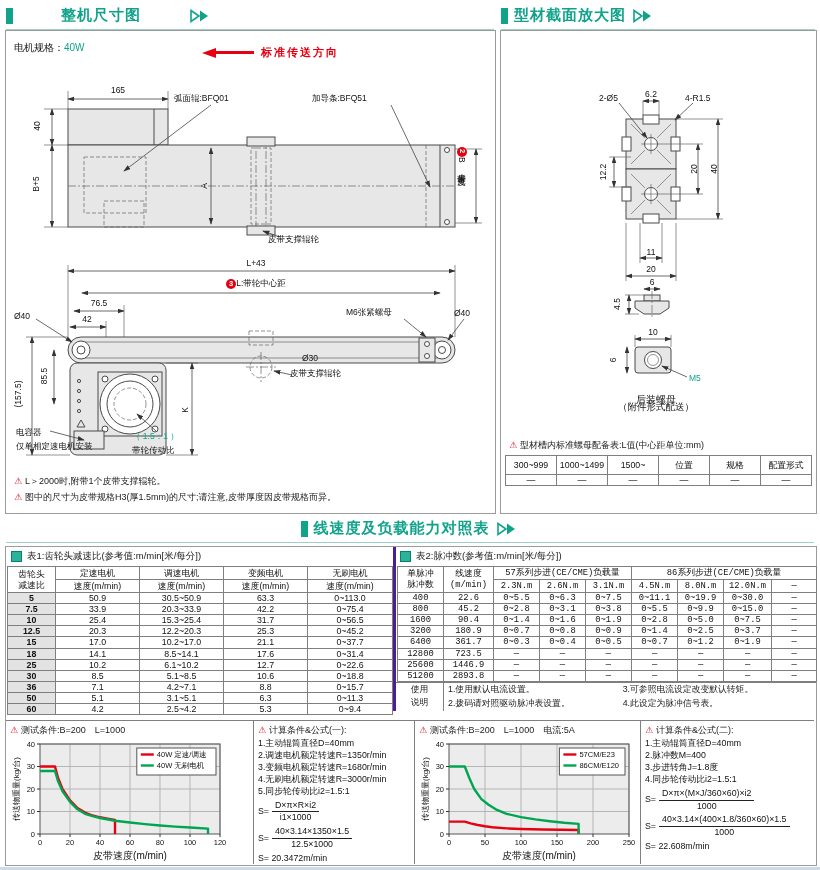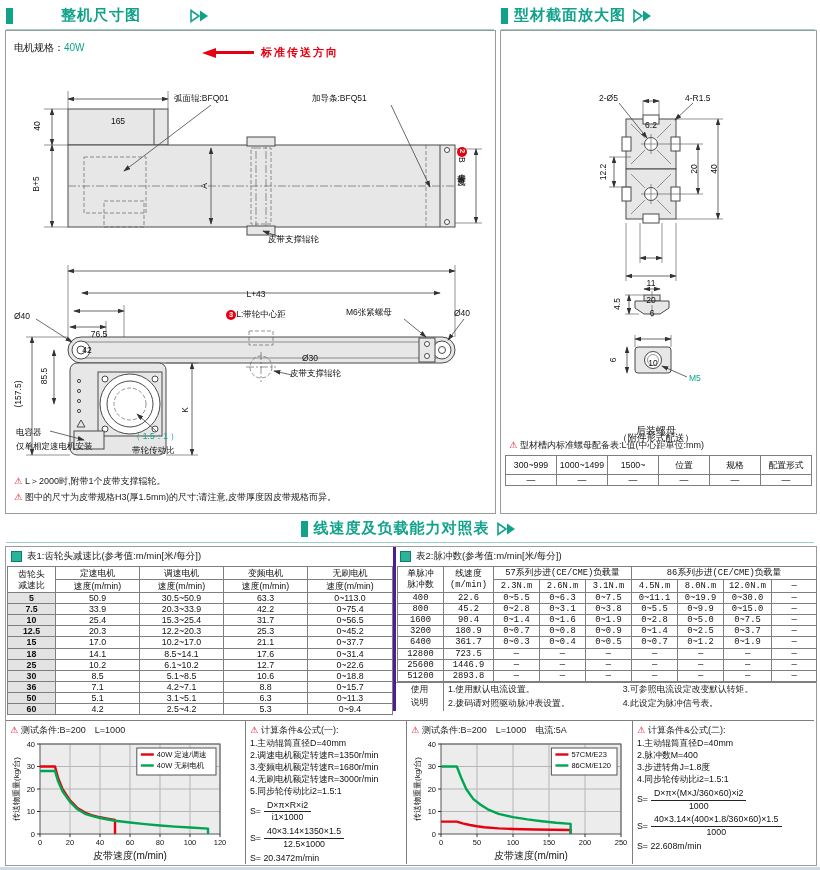--- a/index.html
+++ b/index.html
@@ -5,21 +5,21 @@
   html,body{margin:0;padding:0;background:#fff;}
   body{width:820px;height:870px;position:relative;font-family:"Liberation Sans","DejaVu Sans",sans-serif;color:#1a1a1a;overflow:hidden;}
   .abs{position:absolute;}
   
   .sec-head{position:absolute;display:flex;align-items:center;gap:6px;border-bottom:1px solid #9ed2c6;padding-bottom:4px;}
   .bar{width:7px;height:16px;background:#10a38a;}
   .sec-title{color:#10a38a;font-weight:bold;font-size:15px;letter-spacing:1px;}
   .box{position:absolute;border:1px solid #9b9b9b;background:#fff;}
   
   .lbl{position:absolute;font-size:8.5px;white-space:nowrap;color:#111;}
-  .lbl.c{text-align:center;margin-top:31px;}
+  .lbl.c{text-align:center;}
   .rot{transform:rotate(-90deg);transform-origin:center;}
   .vtext{writing-mode:vertical-rl;letter-spacing:1px;}
   .teal{color:#10a38a;}
   .cnum{display:inline-flex;align-items:center;justify-content:center;width:10px;height:10px;border-radius:50%;background:#e60012;color:#fff;font-size:7.5px;font-weight:bold;line-height:1;}
   .warn{color:#e60012;font-size:9px;margin-right:3px;font-weight:bold;}
   .note{position:absolute;font-size:9px;color:#222;white-space:nowrap;}
   
   .dir{position:absolute;display:flex;align-items:center;}
   .dir .head{width:0;height:0;border-top:5px solid transparent;border-bottom:5px solid transparent;border-right:14px solid #e60012;}
   .dir .tail{width:38px;height:3px;background:#e60012;}
@@ -570,21 +570,21 @@
       <div class="unotes">
         <div>1.使用默认电流设置。</div>
         <div>3.可参照电流设定改变默认转矩。</div>
         <div>2.拨码请对照驱动脉冲表设置。</div>
         <div>4.此设定为脉冲信号表。</div>
       </div>
     </div>
   </div>
 
   <div class="abs" style="left:0;top:173px;width:808px;height:143px;border-top:1px solid #7f7f7f;display:flex;">
-    <div style="width:224px;border-right:1px solid #7f7f7f;padding:3px 11px 0 4px;">
+    <div style="width:224px;border-right:1px solid #7f7f7f;padding:3px 19px 0 4px;">
       <div class="cell-head"><span class="warn">⚠</span><span>测试条件:B=200　L=1000</span></div>
       <svg id="chart1" width="218" height="122">
           <rect x="30" y="5" width="180" height="90" fill="#ececec"></rect>
           <line x1="60" y1="5" x2="60" y2="95" stroke="#b5b5b5"></line>
           <line x1="90" y1="5" x2="90" y2="95" stroke="#b5b5b5"></line>
           <line x1="120" y1="5" x2="120" y2="95" stroke="#b5b5b5"></line>
           <line x1="150" y1="5" x2="150" y2="95" stroke="#b5b5b5"></line>
           <line x1="180" y1="5" x2="180" y2="95" stroke="#b5b5b5"></line>
           <line x1="210" y1="5" x2="210" y2="95" stroke="#b5b5b5"></line>
           <line x1="30" y1="72.5" x2="210" y2="72.5" stroke="#b5b5b5"></line>

